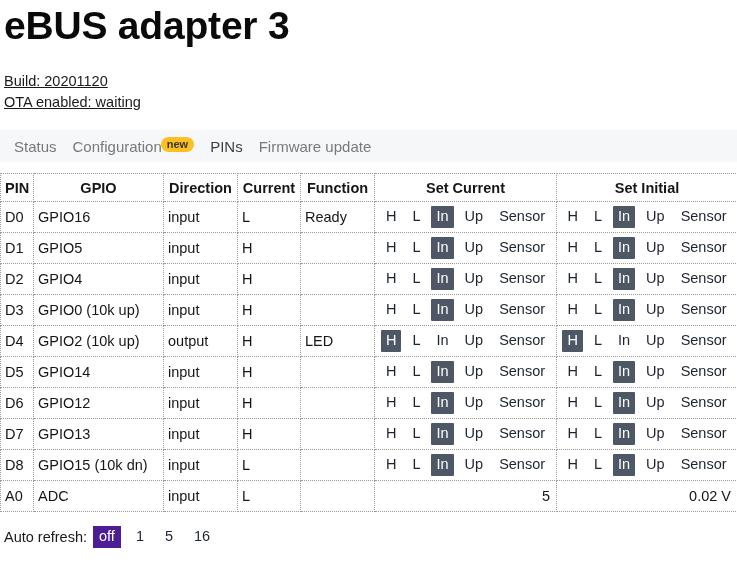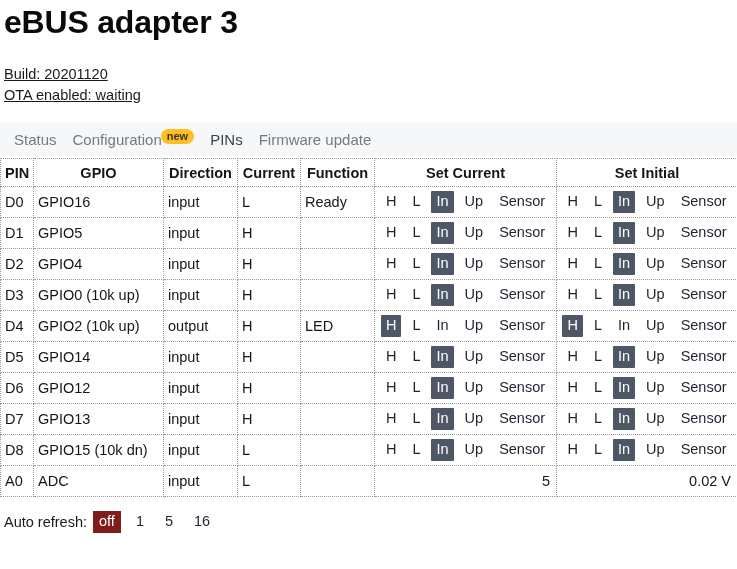--- a/index.html
+++ b/index.html
@@ -18,21 +18,21 @@
 
   #page {
     width: 737px;
     height: 569px;
     position: relative;
     box-sizing: border-box;
   }
 
   
   #page-title {
-    font-size: 32px;
+    font-size: 39px;
     font-weight: bold;
     line-height: 1;
     margin: 6px 0 0 4px;
     letter-spacing: -0.2px;
     color: #0a0a0a;
   }
 
   #meta-block {
     margin: 26px 0 0 4px;
     font-size: 14.5px;
@@ -54,21 +54,21 @@
     padding-left: 14px;
     box-sizing: border-box;
   }
   .tab {
     font-size: 15px;
     color: #77797d;
     margin-right: 16px;
     position: relative;
     white-space: nowrap;
     display: inline-flex;
-    align-items: center;
+    align-items: flex-end;
     cursor: pointer;
   }
   .tab.active {
     color: #3c3f44;
     text-underline-offset: 2px;
   }
   .badge-new {
     background: #fcc023;
     color: #3a3320;
     font-size: 11px;
@@ -79,21 +79,21 @@
     line-height: 12px;
     display: inline-block;
     position: relative;
     top: -3px;
   }
 
   
   #pin-table {
     border-collapse: collapse;
     width: 737px;
-    margin-top: 3px;
+    margin-top: 11px;
     table-layout: fixed;
     font-size: 14.5px;
   }
   #pin-table th,
   #pin-table td {
     border: 1px dotted #9a9a9a;
     padding: 0 4px;
     height: 31px;
     box-sizing: border-box;
     color: #161616;
@@ -156,21 +156,21 @@
   #footer .label { margin-right: 6px; text-align: center; }
   .ropt {
     display: inline-block;
     padding: 2px 6px 3px 6px;
     margin-right: 9px;
     color: #1c2430;
     cursor: pointer;
     line-height: 17px;
   }
   .ropt.sel {
-    background: #7f1d1d;
+    background: #4c1d95;
     color: #ffffff;
   }
 </style>
 </head>
 <body>
 
 <div id="page">
 
   <h1 id="page-title">eBUS adapter 3</h1>
 

